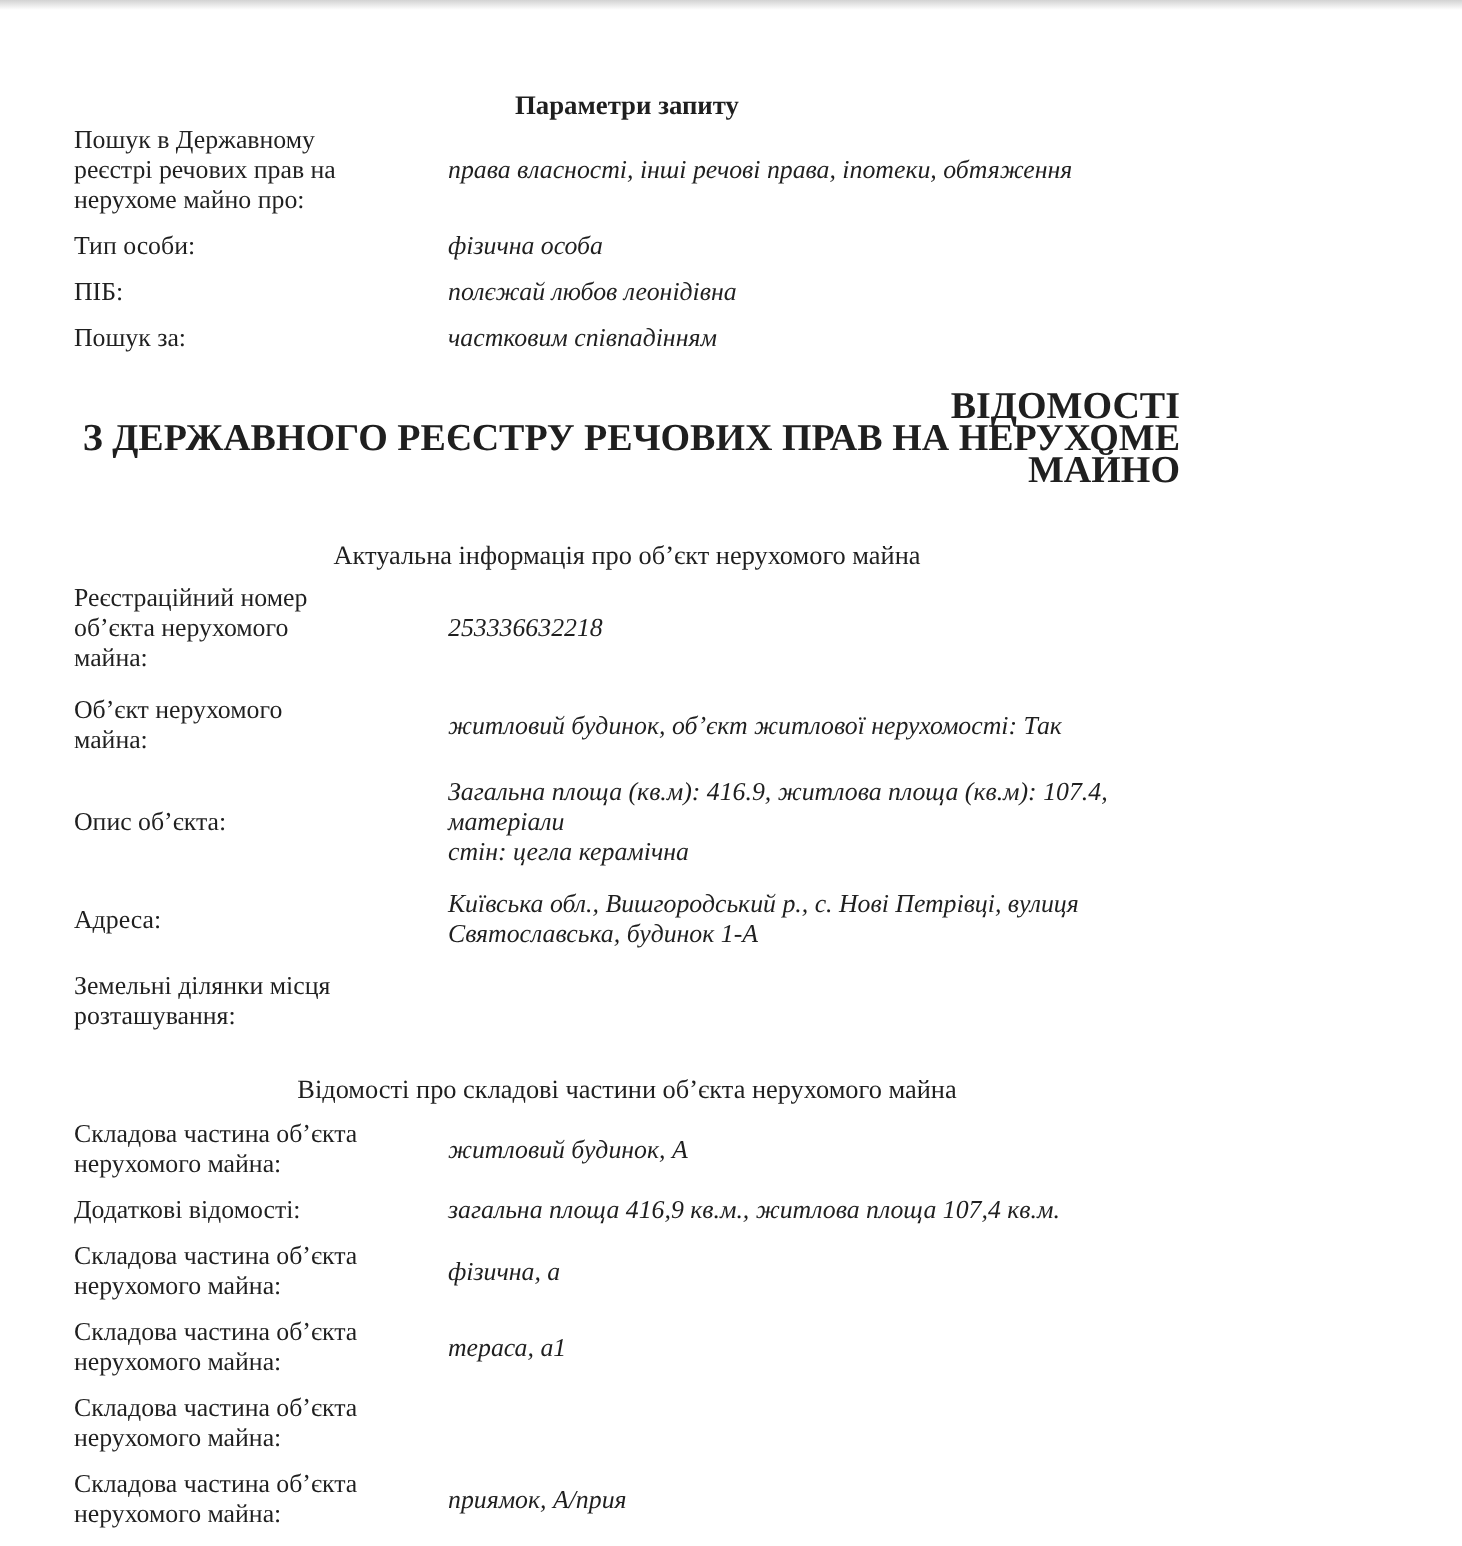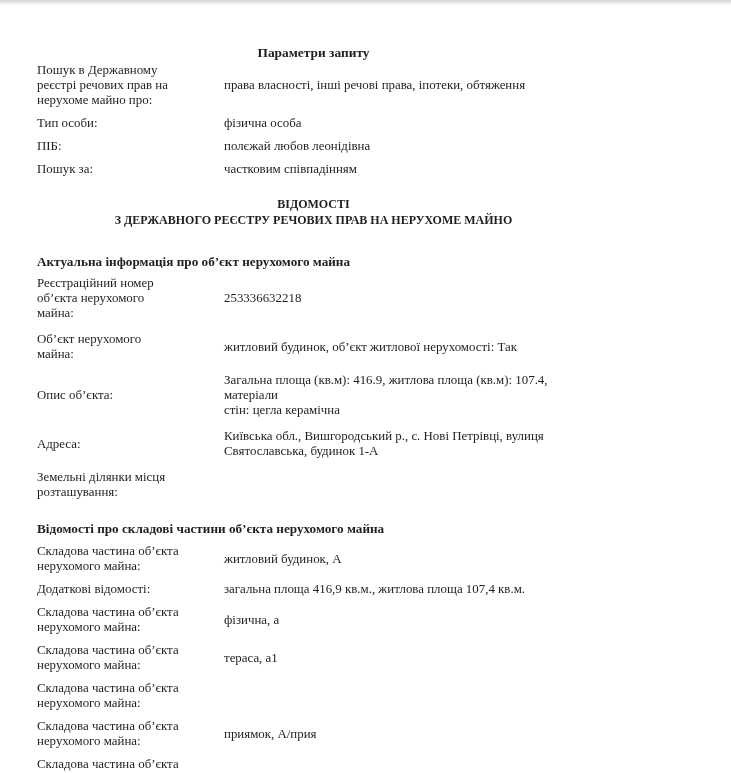--- a/index.html
+++ b/index.html
@@ -45,31 +45,32 @@
   .info  .row { margin-bottom: 11px; }
   .comp  .row { margin-bottom: 8px; }
   .label {
     flex: 0 0 187px;
     width: 187px;
     white-space: pre-line;
   }
   .value {
     flex: 1 1 auto;
     white-space: pre-line;
+    font-style: italic;
   }
   .main-heading {
-    text-align: center;
+    text-align: right;
     font-weight: bold;
-    font-size: 12px;
+    font-size: 19px;
     line-height: 16px;
     margin-top: 19px;
   }
   .sub-heading {
-    text-align: left;
-    font-weight: bold;
+    text-align: center;
+    font-weight: normal;
     font-size: 13.2px;
     line-height: 15px;
     margin-top: 26px;
     margin-bottom: 7px;
   }
   .comp-heading {
     margin-top: 21px;
     margin-bottom: 8px;
   }
 </style>

